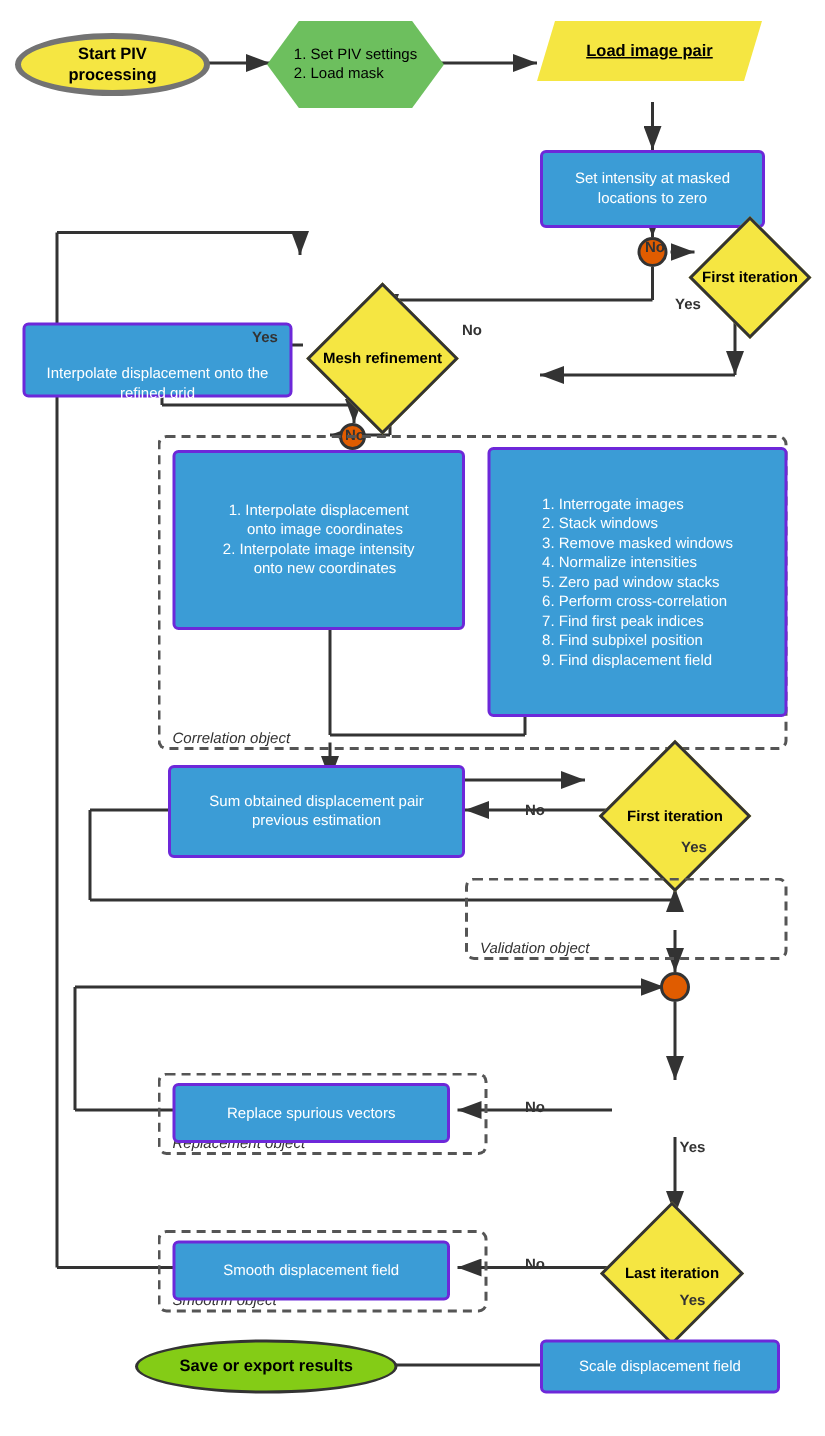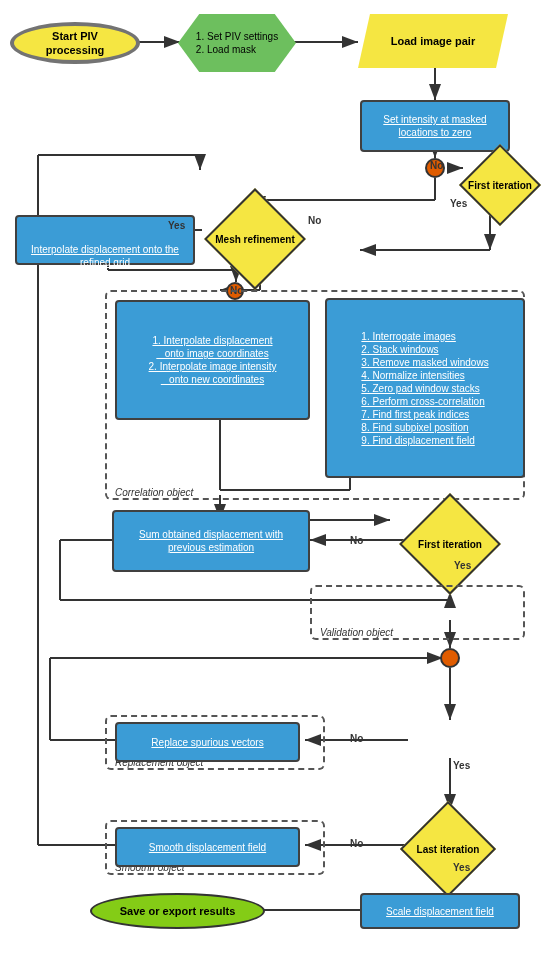--- a/index.html
+++ b/index.html
@@ -30,24 +30,23 @@
 
     
     .oval {
       border-radius: 50%;
       padding: 8px 14px;
       border: 4px solid #737373;
     }
 
     
     .rect {
-      border: 2px solid #404040;
+      border: 2px solid #6d28d9;
       padding: 6px 10px;
       border-radius: 4px;
-      text-decoration: underline;
     }
 
     
     .diamond-wrapper {
       position: absolute;
       display: flex;
       align-items: center;
       justify-content: center;
     }
     .diamond-inner {
@@ -202,21 +201,21 @@
   </svg>
 
   <div class="shape oval bg-yellow" style="left:10px; top:22px; width:130px; height:42px;">
     <span class="node-text-bold">Start PIV processing</span>
   </div>
 
   <div class="shape bg-green" style="left:178px; top:14px; width:118px; height:58px; clip-path:polygon(18% 0%,82% 0%,100% 50%,82% 100%,18% 100%,0% 50%); display:flex; align-items:center; justify-content:center; position:absolute;">
     <span class="node-text" style="text-align:left; padding:0 16px; font-size:10px;">1. Set PIV settings<br>2. Load mask</span>
   </div>
 
-  <div class="shape bg-yellow" style="left:358px; top:14px; width:150px; height:54px; clip-path:polygon(8% 0%,100% 0%,92% 100%,0% 100%); display:flex; align-items:center; justify-content:center; position:absolute;">
+  <div class="shape bg-yellow" style="left:358px; top:14px; width:150px; height:40px; clip-path:polygon(8% 0%,100% 0%,92% 100%,0% 100%); display:flex; align-items:center; justify-content:center; position:absolute;text-decoration:underline;">
     <span class="node-text-bold" style="font-size:11px; padding:0 10px;">Load image pair</span>
   </div>
 
   <div class="shape rect bg-blue" style="left:360px; top:100px; width:150px; height:52px;">
     <span class="node-text" style="font-size:10px;">Set intensity at masked
 locations to zero</span>
   </div>
 
   <div class="circle-connector" style="left:425px; top:158px; width:20px; height:20px;"></div>
 
@@ -251,21 +250,21 @@
   <div class="shape rect bg-blue" style="left:115px; top:300px; width:195px; height:120px;">
     <span class="node-text" style="font-size:10px; text-align:center; padding:0 5px;">1. Interpolate displacement<br>&nbsp;&nbsp;&nbsp;onto image coordinates<br>2. Interpolate image intensity<br>&nbsp;&nbsp;&nbsp;onto new coordinates</span>
   </div>
 
   <div class="shape rect bg-blue" style="left:325px; top:284px; width:200px; height:180px;margin-top:14px;">
     <span class="node-text" style="font-size:10px; text-align:left; padding:0 5px;">1. Interrogate images<br>2. Stack windows<br>3. Remove masked windows<br>4. Normalize intensities<br>5. Zero pad window stacks<br>6. Perform cross-correlation<br>7. Find first peak indices<br>8. Find subpixel position<br>9. Find displacement field</span>
   </div>
 
   <div class="shape rect bg-blue" style="left:112px; top:510px; width:198px; height:62px;">
     <span class="node-text" style="font-size:10px;">Sum obtained displacement
-with previous estimation</span>
+pair previous estimation</span>
   </div>
 
   <div class="diamond-wrapper" style="left:390px; top:510px; width:120px; height:68px;">
     <div class="diamond-inner bg-yellow" style="width:72px; height:72px;"></div>
     <span class="diamond-text" style="width:90px; font-size:10px;">First iteration</span>
   </div>
 
   <span class="arrow-label" style="left:350px; top:535px;">No</span>
   <span class="arrow-label" style="left:454px; top:560px;">Yes</span>
 

